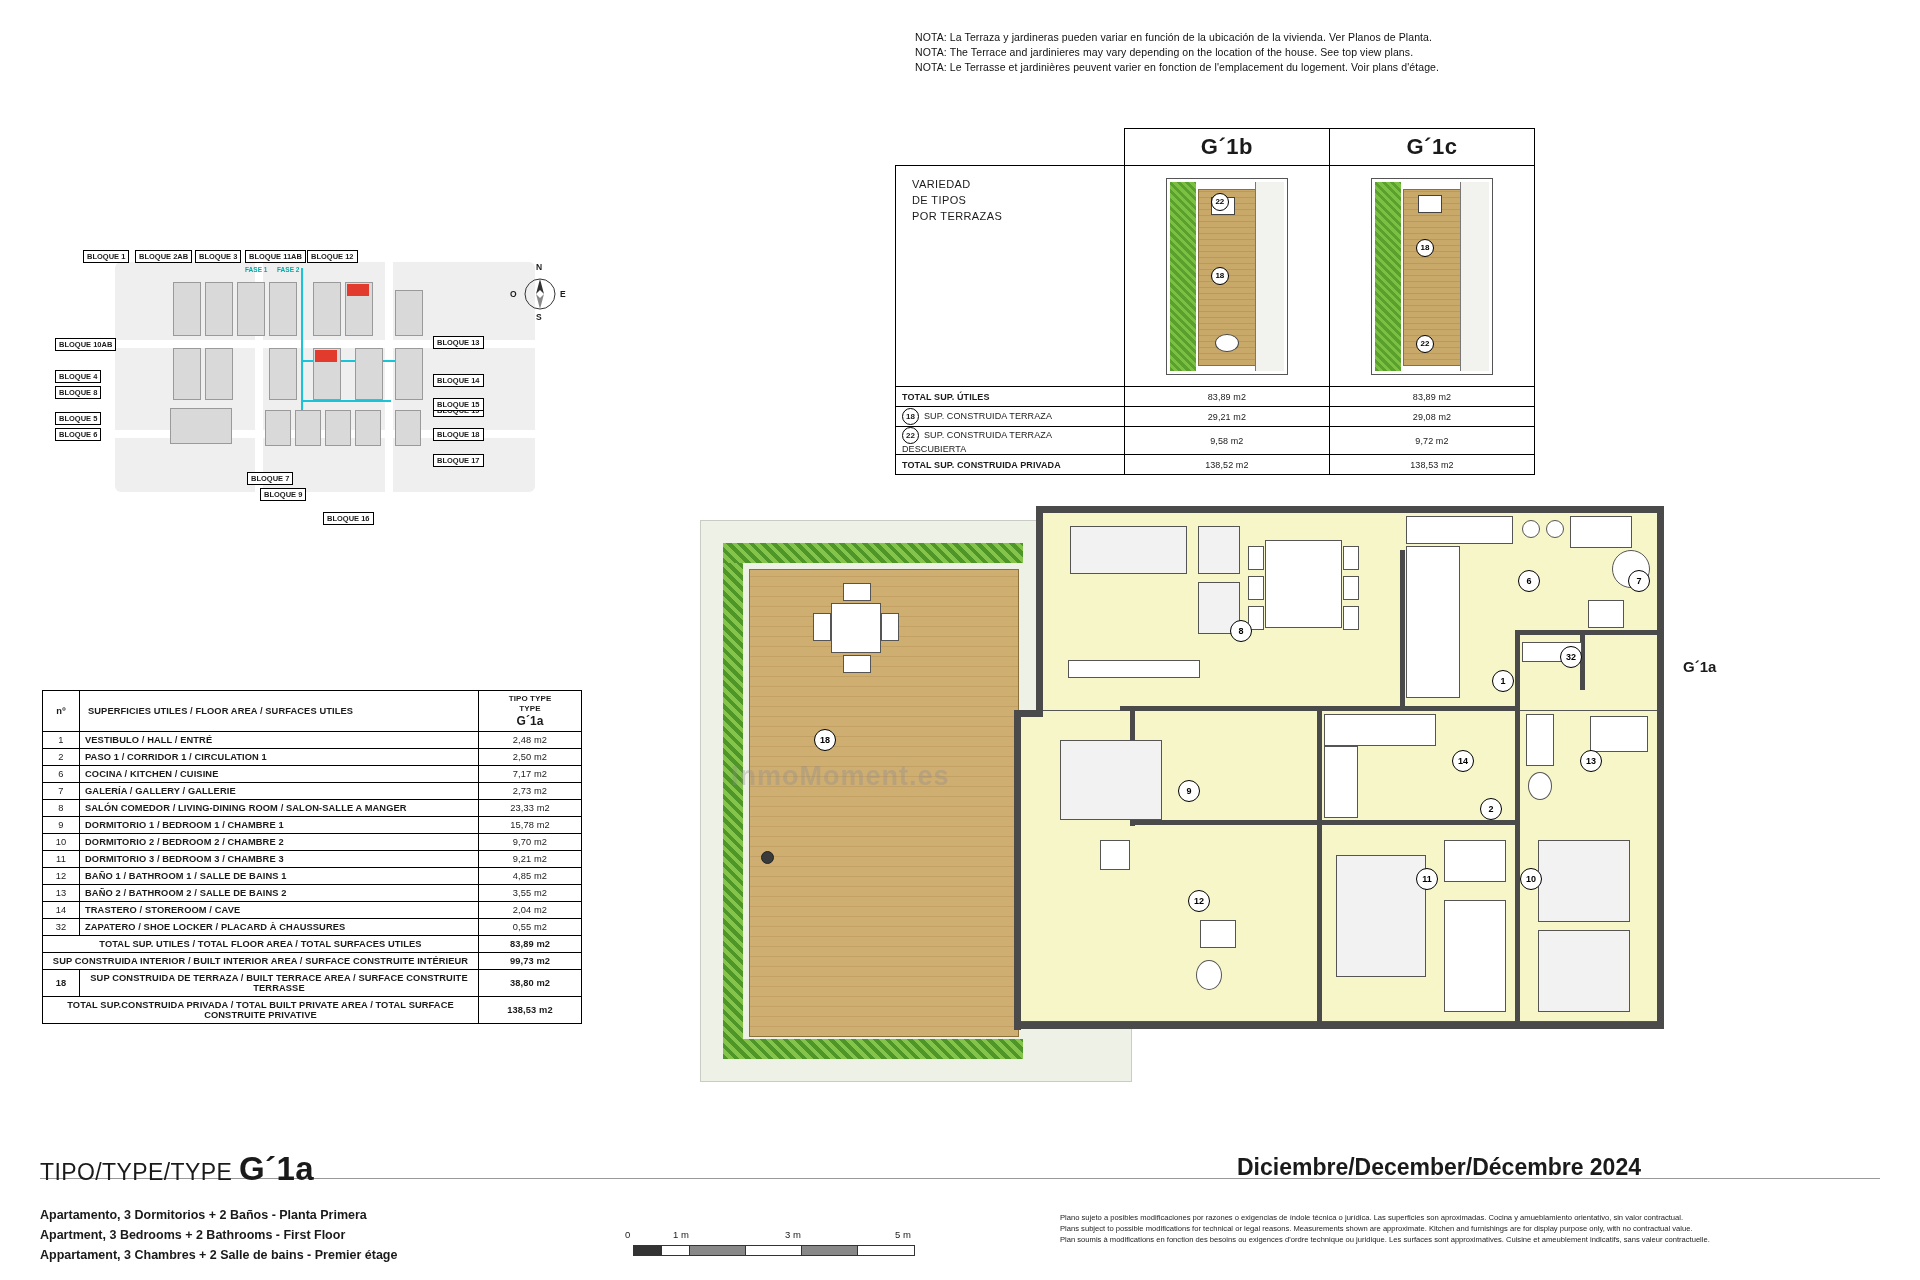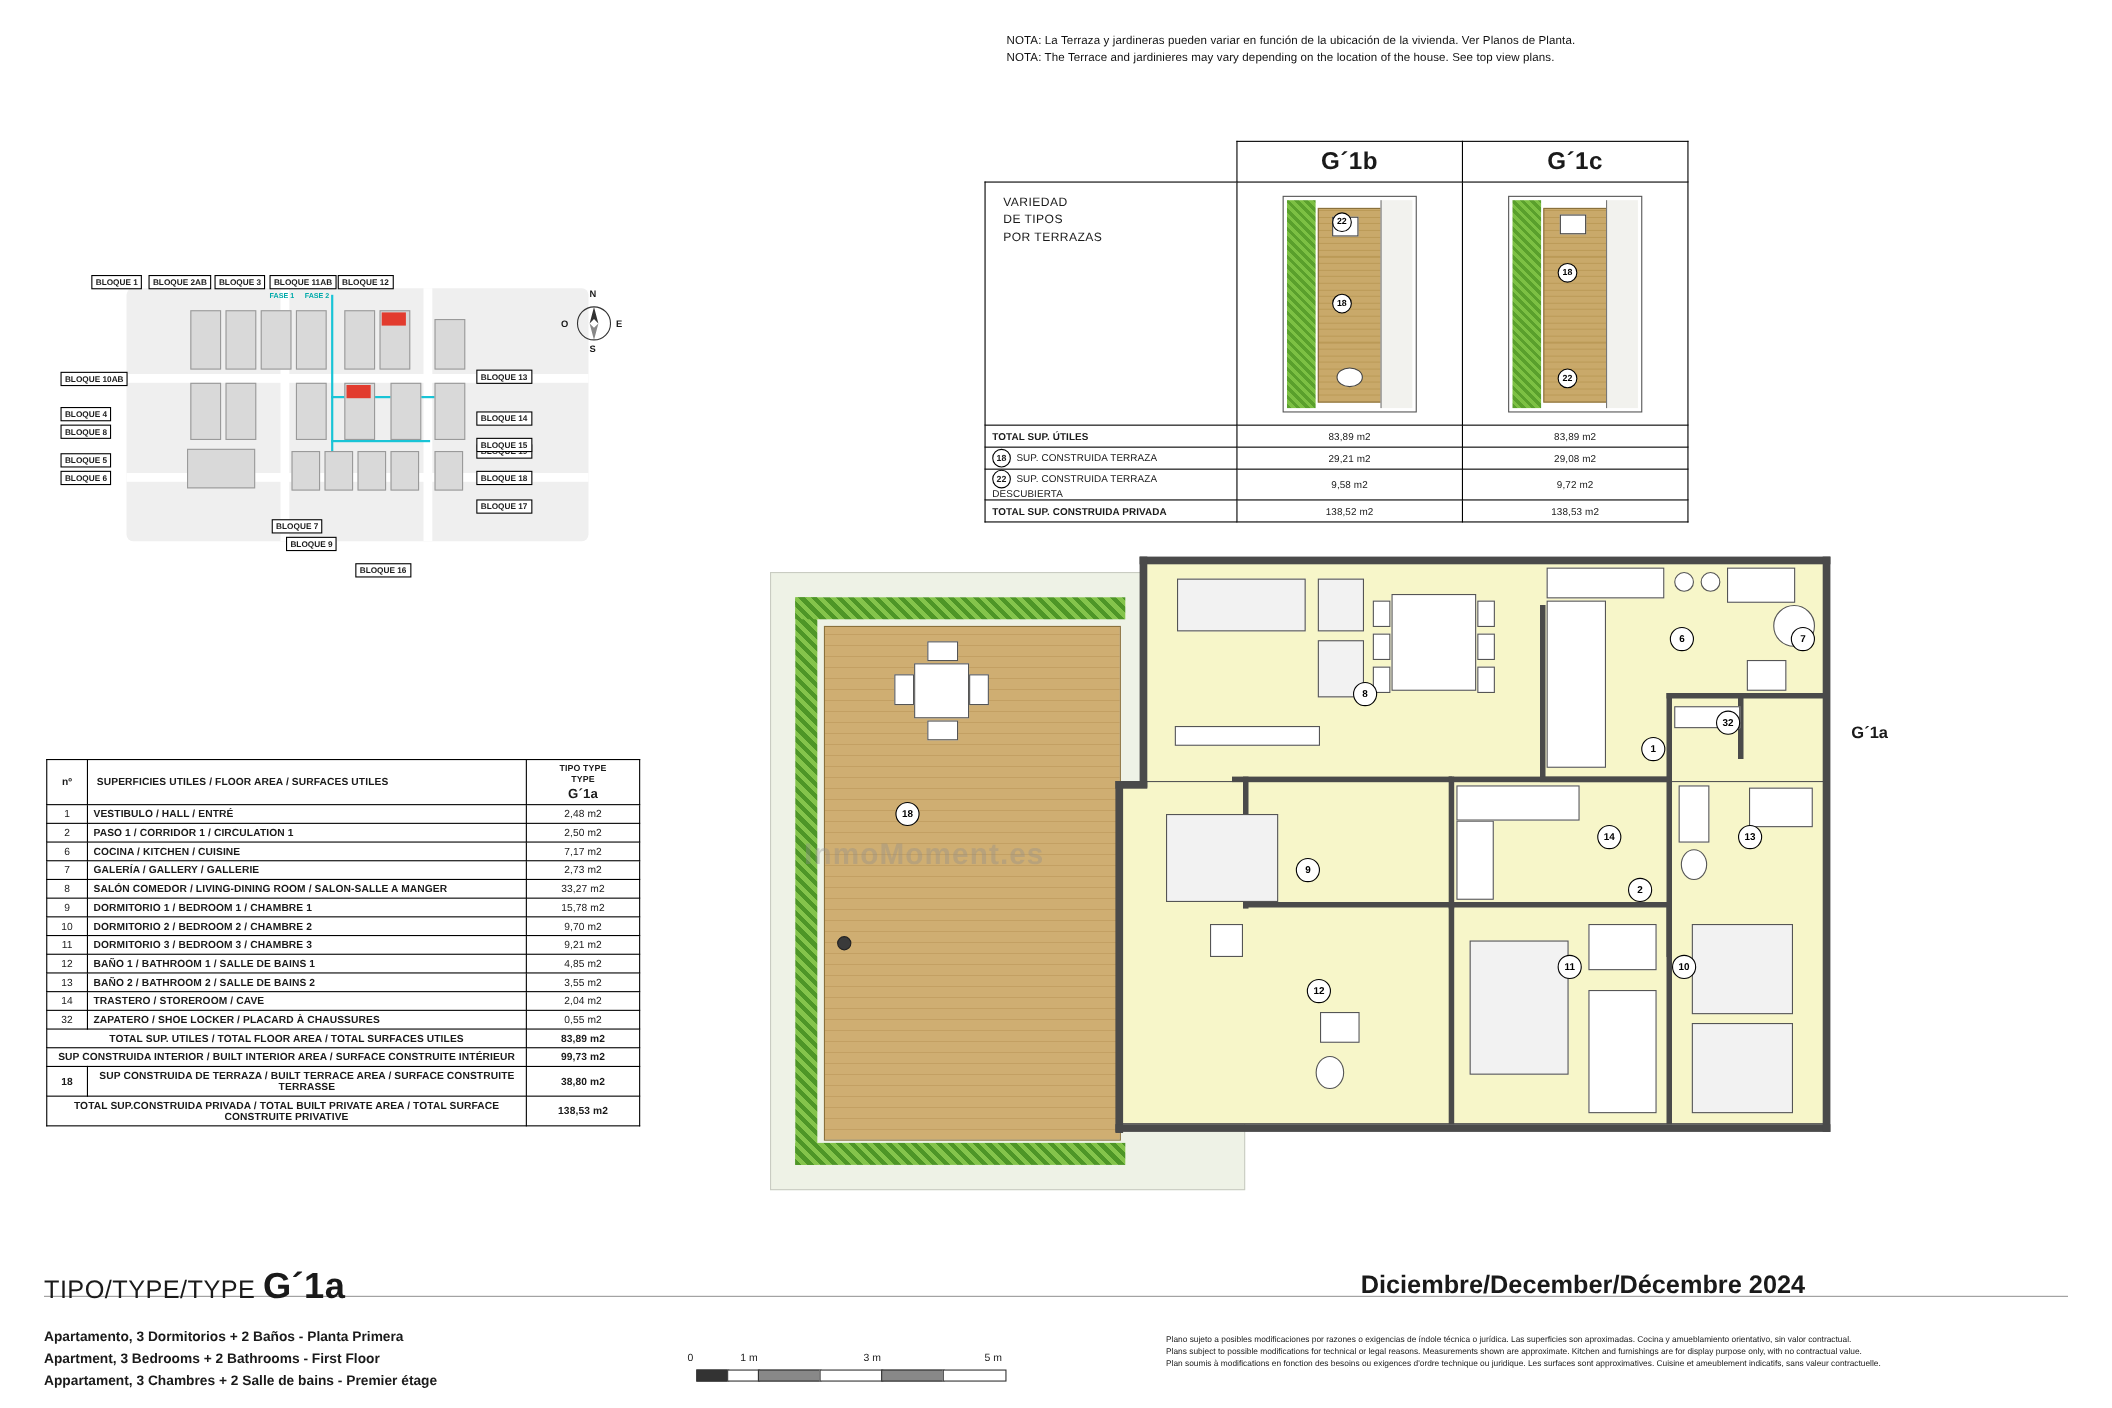--- a/index.html
+++ b/index.html
@@ -102,20 +102,21 @@
   .sb-lbl{position:absolute;font-size:9.5px;top:-16px;}
 </style>
 </head>
 <body>
 
 <div class="sheet">
 
   <div class="abs note" id="notes">
     <div>NOTA: La Terraza y jardineras pueden variar en función de la ubicación de la vivienda. Ver Planos de Planta.</div>
     <div>NOTA: The Terrace and jardinieres may vary depending on the location of the house. See top view plans.</div>
+    <div>NOTA: Le Terrasse et jardinières peuvent varier en fonction de l'emplacement du logement. Voir plans d'étage.</div>
   </div>
 
   <div class="abs" id="variety">
     <table>
       <tbody>
           <tr>
         <td class="vt-blank" style="width:230px;"></td>
         <td class="vt-head" style="width:205px;">G´1b</td>
         <td class="vt-head" style="width:205px;">G´1c</td>
       </tr>
@@ -270,21 +271,21 @@
             <td class="v">7,17 m2</td>
           </tr>
       <tr>
             <td class="n">7</td>
             <td class="lbl">GALERÍA / GALLERY / GALLERIE</td>
             <td class="v">2,73 m2</td>
           </tr>
       <tr>
             <td class="n">8</td>
             <td class="lbl">SALÓN COMEDOR / LIVING-DINING ROOM / SALON-SALLE A MANGER</td>
-            <td class="v">33,27 m2</td>
+            <td class="v">23,33 m2</td>
           </tr>
       <tr>
             <td class="n">9</td>
             <td class="lbl">DORMITORIO 1 / BEDROOM 1 / CHAMBRE 1</td>
             <td class="v">15,78 m2</td>
           </tr>
       <tr>
             <td class="n">10</td>
             <td class="lbl">DORMITORIO 2 / BEDROOM 2 / CHAMBRE 2</td>
             <td class="v">9,70 m2</td>

